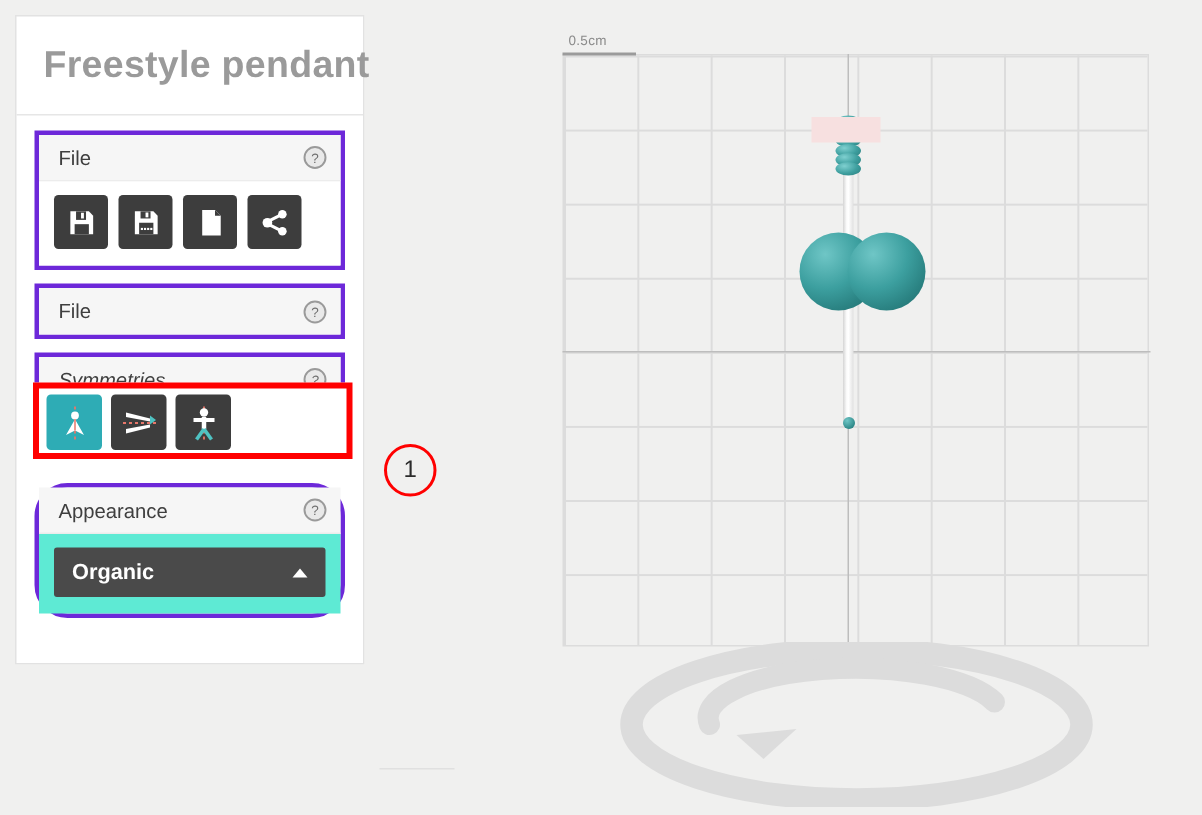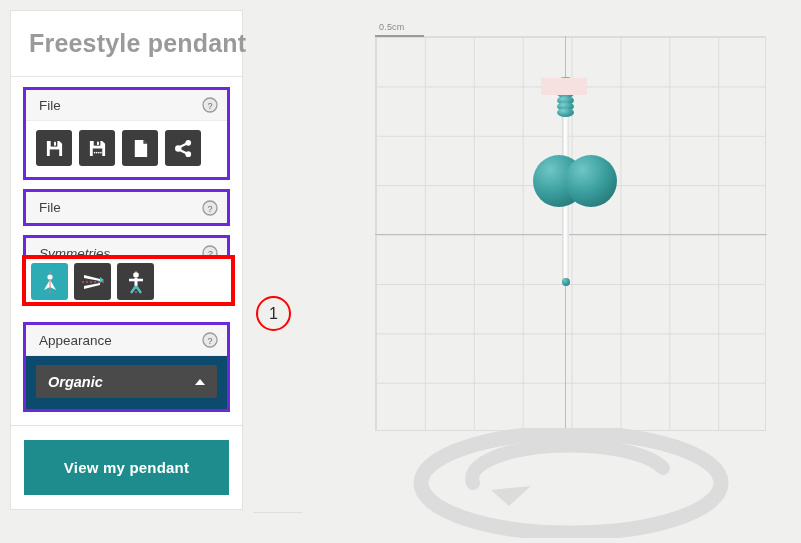--- a/index.html
+++ b/index.html
@@ -46,21 +46,21 @@
   .panel-body {
     padding: 10px 12px 14px 12px;
   }
 
   .section {
     border: 3px solid #6d28d9;
     background: #ffffff;
     margin-bottom: 9px;
     box-sizing: border-box;
   }
-  .section.nomargin { margin-bottom: 16px; }
+  .section.nomargin { margin-bottom: 16px; border-radius: 22px; }
   .section-head {
     background: #f6f6f6;
     height: 31px;
     display: flex;
     align-items: center;
     justify-content: space-between;
     padding: 0 9px 0 13px;
     box-sizing: border-box;
     border-bottom: 1px solid #ececec;
   }
@@ -115,22 +115,21 @@
     background: #3d3d3d;
     border-radius: 3px;
     display: flex;
     align-items: center;
     justify-content: center;
   }
   .sym-btn.active { background: #2eacb5; }
 
   .dropdown-wrap {
     padding: 9px 10px 11px 10px;
-    background: #0c4a6e;
-    font-style: italic;
+    background: #5eead4;
   }
   .dropdown {
     height: 33px;
     background: #4a4a4a;
     border-radius: 2px;
     display: flex;
     align-items: center;
     justify-content: space-between;
     padding: 0 12px;
     box-sizing: border-box;
@@ -496,18 +495,15 @@
           <path d="M11,16 L16,23" stroke="#4fc3c3" stroke-width="2.4"></path>
         </svg>
       </div>
     </div>
   </div>
 
   <div class="marker" id="marker-1">
     <span>1</span>
   </div>
 
-  <div class="cta-panel">
-    <button class="cta-btn">View my pendant</button>
-  </div>
 
   <div class="bottom-rule"></div>
 </div>
 
 </body></html>

